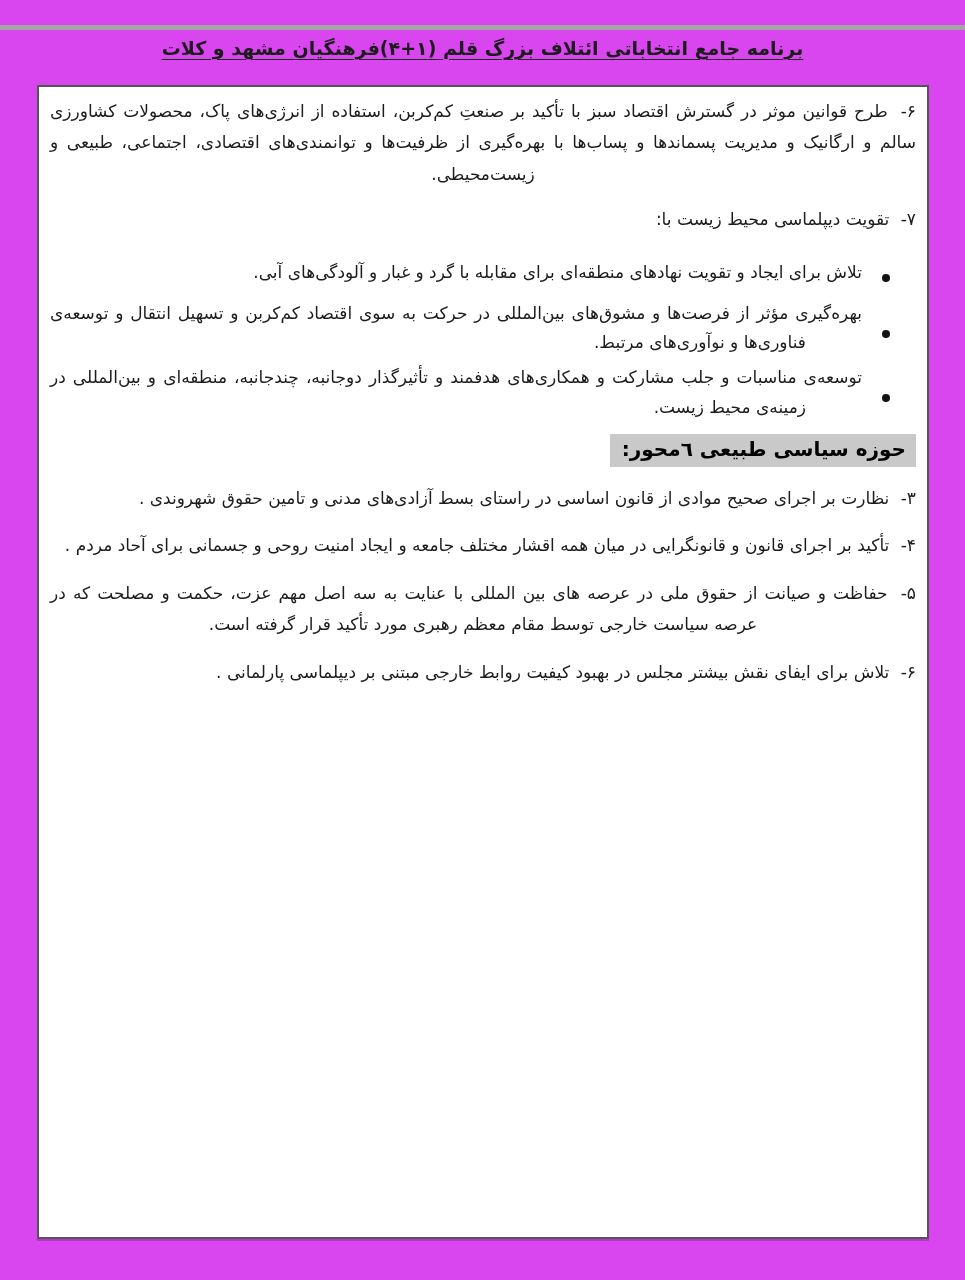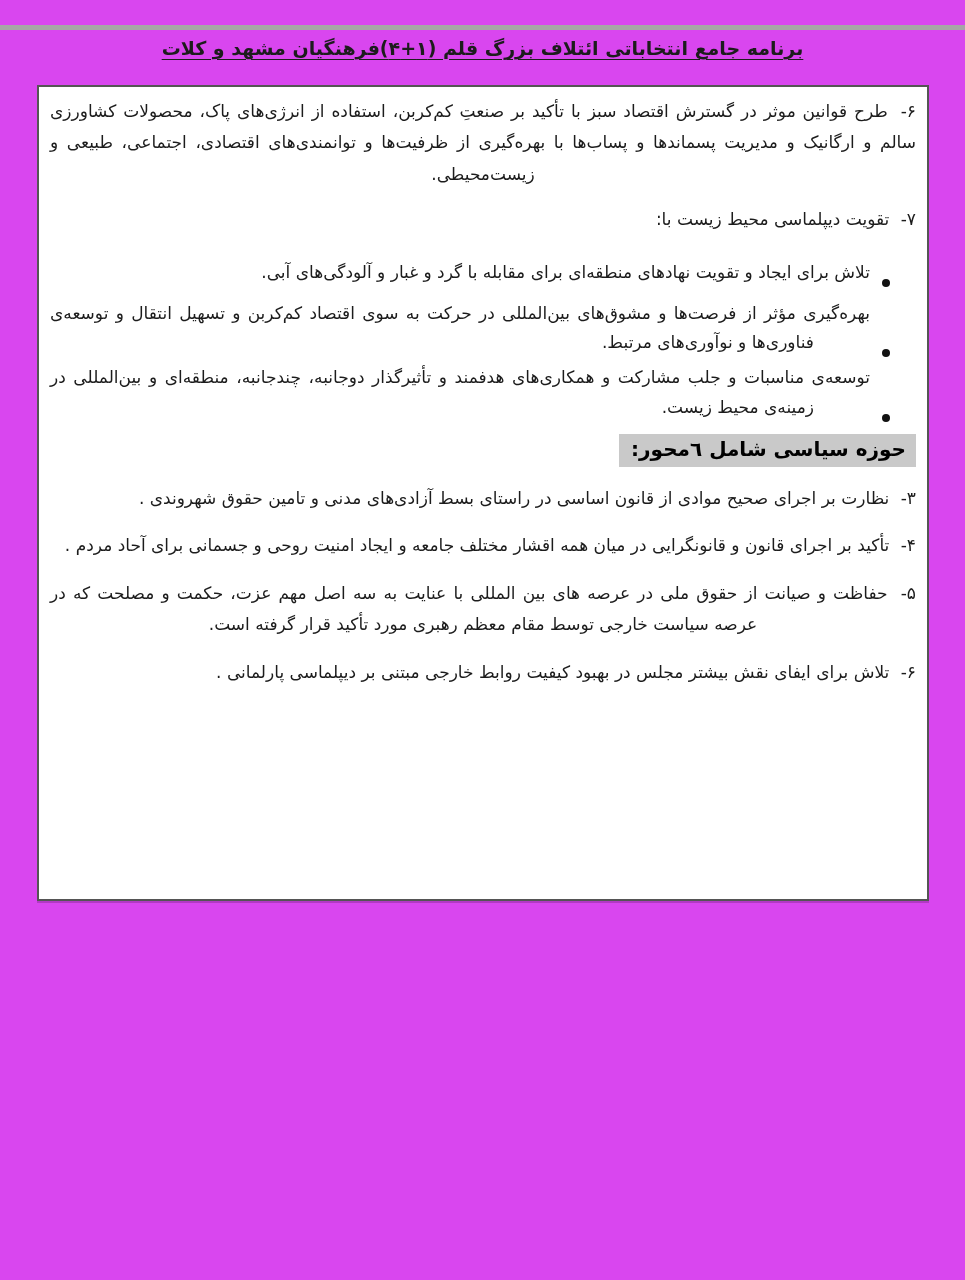--- a/index.html
+++ b/index.html
@@ -37,21 +37,21 @@
     color: var(--text, #1c1c1c);
     text-decoration: underline;
     text-underline-offset: 4px;
     text-decoration-thickness: 1px;
   }
   .content-box {
     position: absolute;
     top: 85px;
     left: 37px;
     width: 892px;
-    height: 816px;
+    height: 1154px;
     box-sizing: border-box;
     border: 2px solid var(--border, #555555);
     box-shadow: 0 2px 0 rgba(0,0,0,0.18);
     padding: 9px 11px 10px 11px;
     background: #ffffff;
   }
   .para {
     font-size: 17px;
     line-height: 1.85;
     margin: 0 0 16px 0;
@@ -62,25 +62,26 @@
     text-align-last: center;
   }
   .para .num {
     margin-left: 6px;
     white-space: nowrap;
   }
   .lead-item { margin-bottom: 14px; }
   .intro-item { margin-bottom: 22px; }
   .bullet-row {
     display: flex;
-    align-items: flex-end;
+    align-items: center;
     padding-right: 26px;
     margin: 0 0 12px 0;
     font-size: 17px;
     line-height: 1.72;
+    gap: 8px;
   }
   .bullet-dot {
     flex: 0 0 auto;
     width: 8px;
     height: 8px;
     border-radius: 50%;
     background: #121212;
     margin-top: 11px;
     margin-left: 12px;
   }
@@ -135,21 +136,21 @@
       <span class="bullet-dot"></span>
       <div class="bullet-text">بهره‌گیری مؤثر از فرصت‌ها و مشوق‌های بین‌المللی در حرکت به سوی اقتصاد کم‌کربن و تسهیل انتقال و توسعه‌ی فناوری‌ها و نوآوری‌های مرتبط.</div>
     </div>
 
     <div class="bullet-row">
       <span class="bullet-dot"></span>
       <div class="bullet-text">توسعه‌ی مناسبات و جلب مشارکت و همکاری‌های هدفمند و تأثیرگذار دوجانبه، چندجانبه، منطقه‌ای و بین‌المللی در زمینه‌ی محیط زیست.</div>
     </div>
 
     <div class="section-heading-row">
-      <span class="section-heading">حوزه سیاسی شامل ٦محور:</span>
+      <span class="section-heading">حوزه سیاسی طبیعی ٦محور:</span>
     </div>
 
 
 
     <p class="para align-right">
       <span class="num">۳-</span>
       <span>نظارت بر اجرای صحیح موادی از قانون اساسی در راستای بسط آزادی‌های مدنی و تامین حقوق شهروندی .</span>
     </p>
 
     <p class="para align-right">

